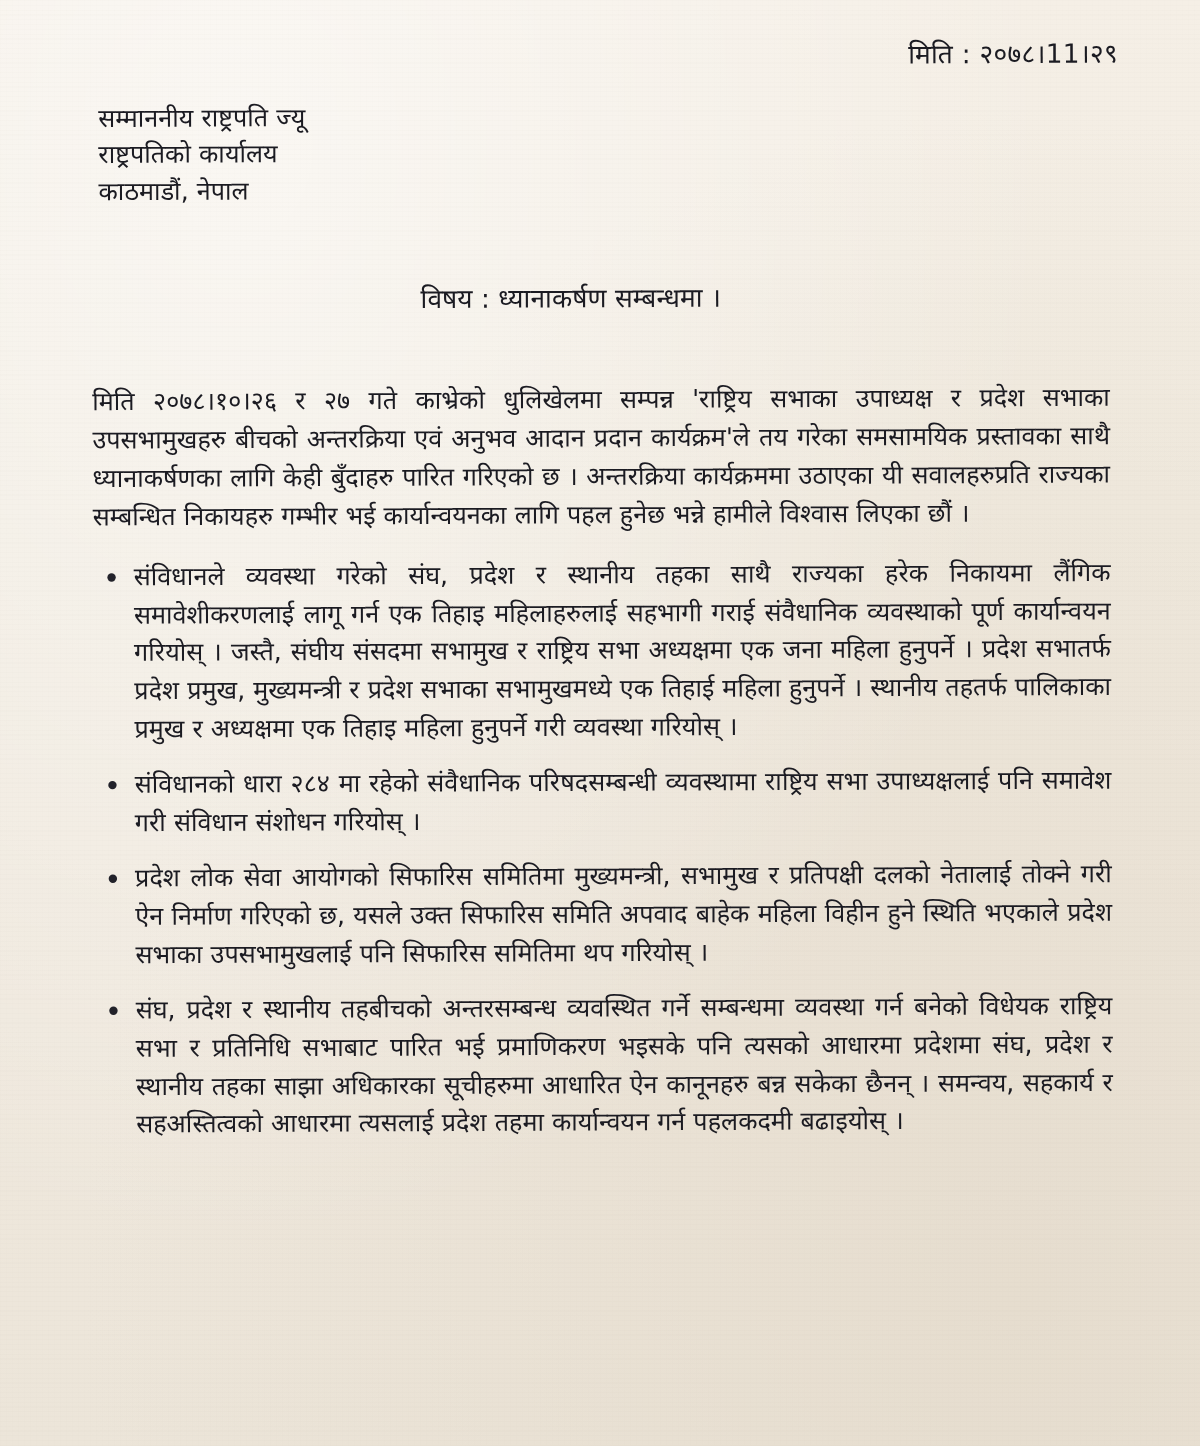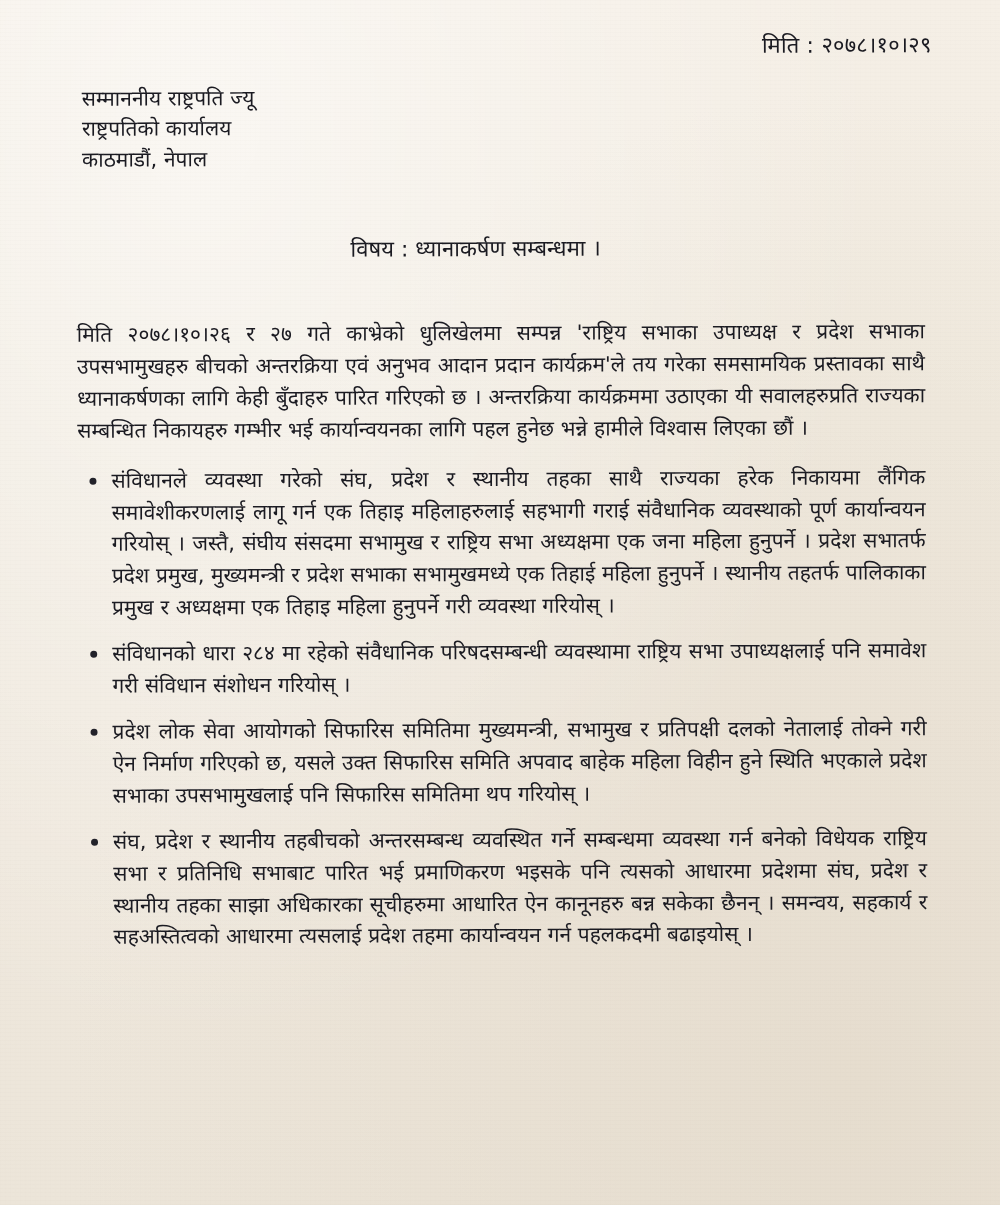--- a/index.html
+++ b/index.html
@@ -108,21 +108,21 @@
   }
 </style>
 </head>
 <body>
 
 <div class="paper"></div>
 <div class="grain"></div>
 
 <div class="sheet skew">
 
-  <div class="date-line">मिति : २०७८।१०।२९</div>
+  <div class="date-line">मिति : २०७८।11।२९</div>
 
   <div class="addr">
     <div>सम्माननीय राष्ट्रपति ज्यू</div>
     <div>राष्ट्रपतिको कार्यालय</div>
     <div>काठमाडौं, नेपाल</div>
   </div>
 
   <div class="subject">विषय : ध्यानाकर्षण सम्बन्धमा ।</div>
 
   <div class="body-block">

